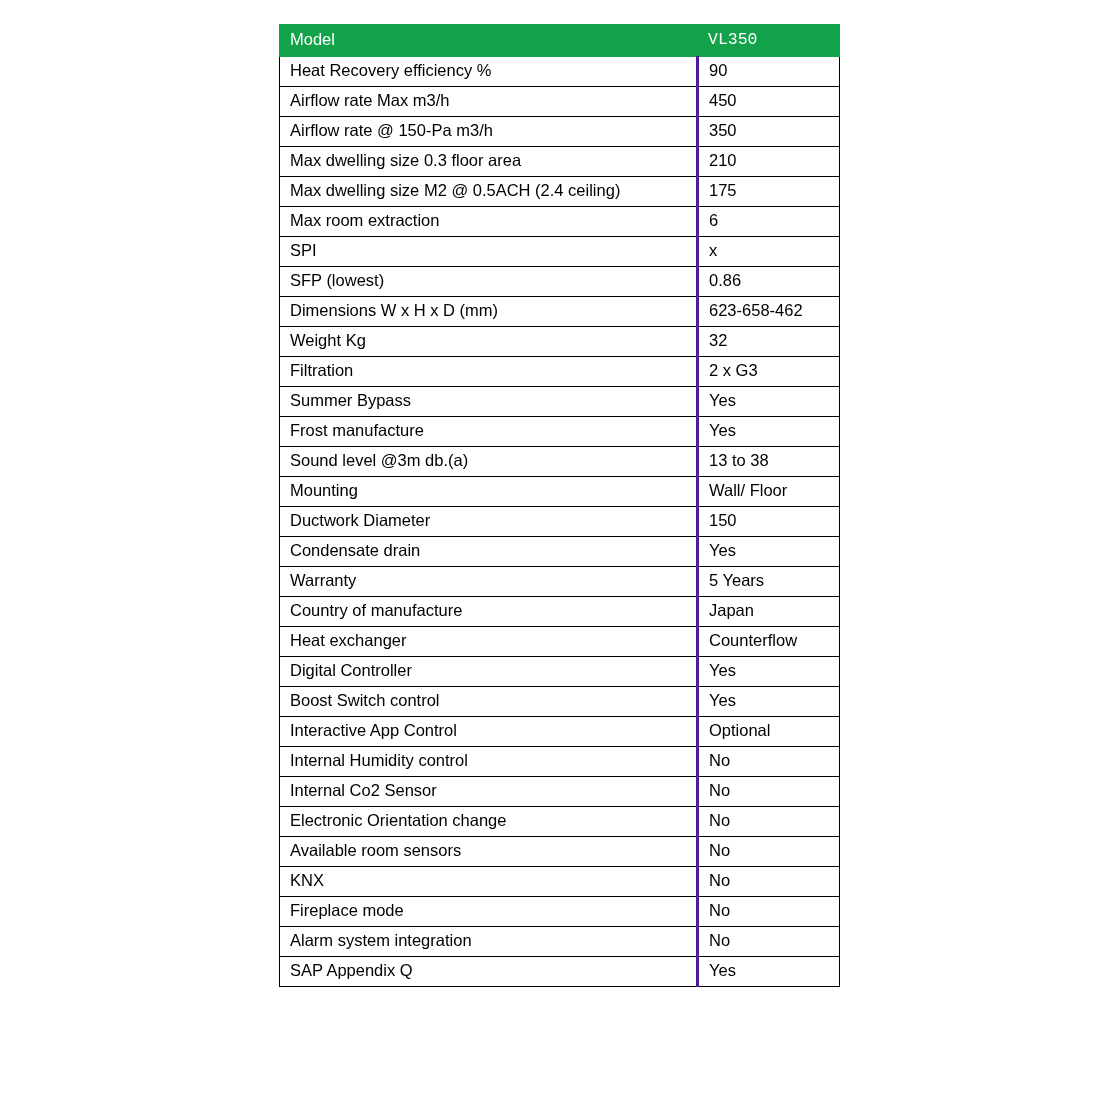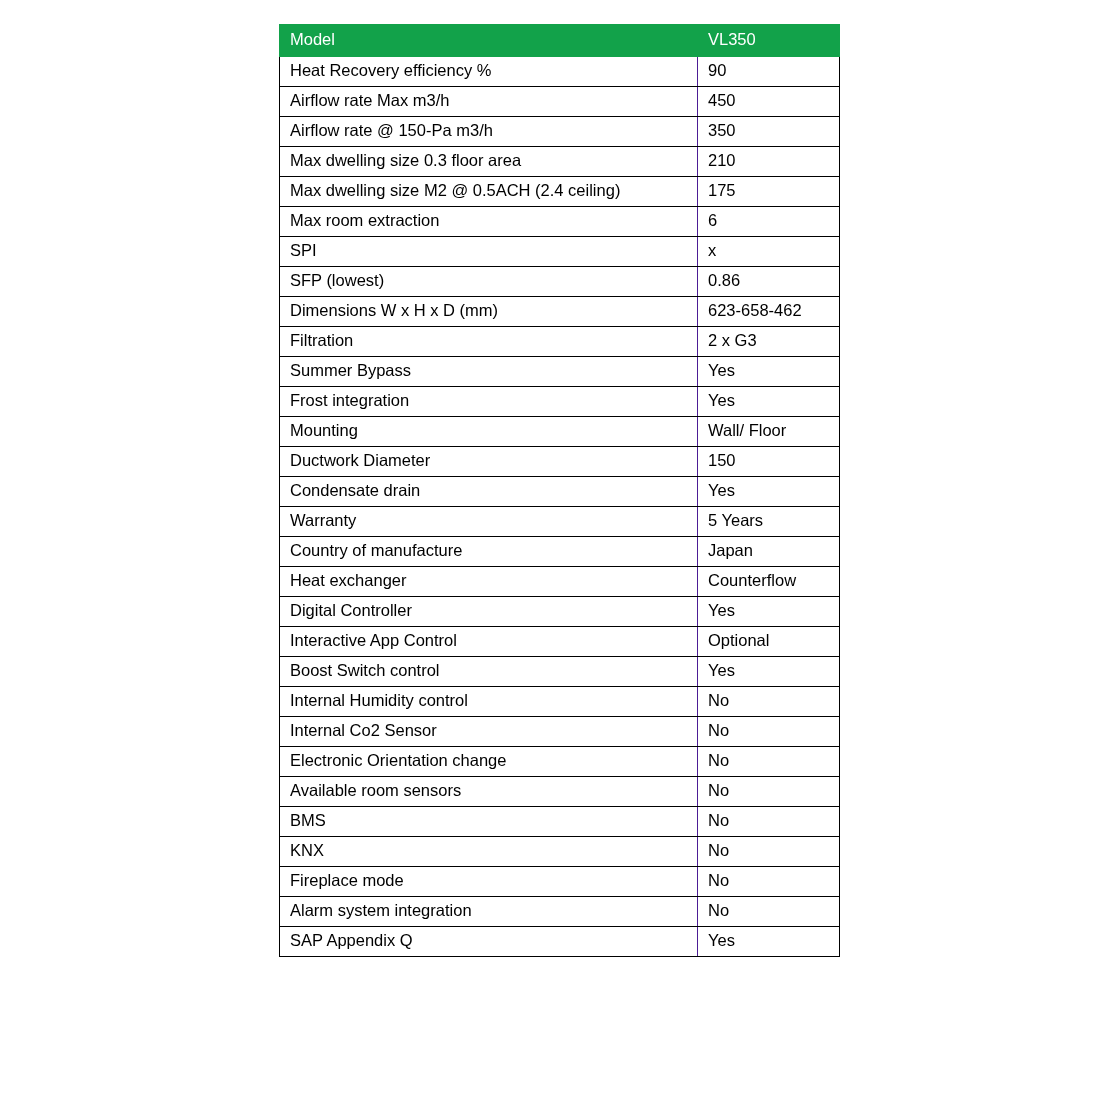--- a/index.html
+++ b/index.html
@@ -50,23 +50,24 @@
   table.spec-table thead th {
     background: #12a24a;
     color: #ffffff;
     border-color: #12a24a;
     font-weight: normal;
     font-size: 16.5px;
     height: 24px;
   }
   table.spec-table thead th.value-head {
     border-left: 1px solid #12a24a;
+    font-family: Liberation Mono, monospace;
   }
   table.spec-table tbody td.label-cell {
-    border-right: 1px solid #4c1d95;
+    border-right: 3px solid #4c1d95;
   }
 </style>
 </head>
 <body>
 
 <div class="page">
   <div class="spec-table-wrap">
     <table class="spec-table">
       <colgroup>
         <col class="c-label">
@@ -109,30 +110,38 @@
           </tr>
           <tr>
             <td class="label-cell">SFP (lowest)</td>
             <td class="value-cell">0.86</td>
           </tr>
           <tr>
             <td class="label-cell">Dimensions W x H x D (mm)</td>
             <td class="value-cell">623-658-462</td>
           </tr>
           <tr>
+            <td class="label-cell">Weight Kg</td>
+            <td class="value-cell">32</td>
+          </tr>
+          <tr>
             <td class="label-cell">Filtration</td>
             <td class="value-cell">2 x G3</td>
           </tr>
           <tr>
             <td class="label-cell">Summer Bypass</td>
             <td class="value-cell">Yes</td>
           </tr>
           <tr>
-            <td class="label-cell">Frost integration</td>
-            <td class="value-cell">Yes</td>
+            <td class="label-cell">Frost manufacture</td>
+            <td class="value-cell">Yes</td>
+          </tr>
+          <tr>
+            <td class="label-cell">Sound level @3m db.(a)</td>
+            <td class="value-cell">13 to 38</td>
           </tr>
           <tr>
             <td class="label-cell">Mounting</td>
             <td class="value-cell">Wall/ Floor</td>
           </tr>
           <tr>
             <td class="label-cell">Ductwork Diameter</td>
             <td class="value-cell">150</td>
           </tr>
           <tr>
@@ -149,45 +158,41 @@
           </tr>
           <tr>
             <td class="label-cell">Heat exchanger</td>
             <td class="value-cell">Counterflow</td>
           </tr>
           <tr>
             <td class="label-cell">Digital Controller</td>
             <td class="value-cell">Yes</td>
           </tr>
           <tr>
+            <td class="label-cell">Boost Switch control</td>
+            <td class="value-cell">Yes</td>
+          </tr>
+          <tr>
             <td class="label-cell">Interactive App Control</td>
             <td class="value-cell">Optional</td>
           </tr>
           <tr>
-            <td class="label-cell">Boost Switch control</td>
-            <td class="value-cell">Yes</td>
-          </tr>
-          <tr>
             <td class="label-cell">Internal Humidity control</td>
             <td class="value-cell">No</td>
           </tr>
           <tr>
             <td class="label-cell">Internal Co2 Sensor</td>
             <td class="value-cell">No</td>
           </tr>
           <tr>
             <td class="label-cell">Electronic Orientation change</td>
             <td class="value-cell">No</td>
           </tr>
           <tr>
             <td class="label-cell">Available room sensors</td>
-            <td class="value-cell">No</td>
-          </tr>
-          <tr>
-            <td class="label-cell">BMS</td>
             <td class="value-cell">No</td>
           </tr>
           <tr>
             <td class="label-cell">KNX</td>
             <td class="value-cell">No</td>
           </tr>
           <tr>
             <td class="label-cell">Fireplace mode</td>
             <td class="value-cell">No</td>
           </tr>

